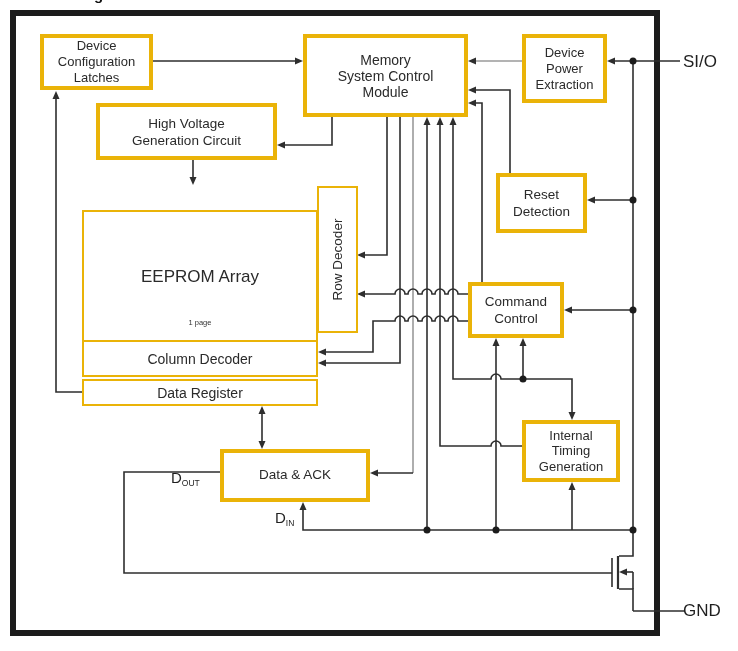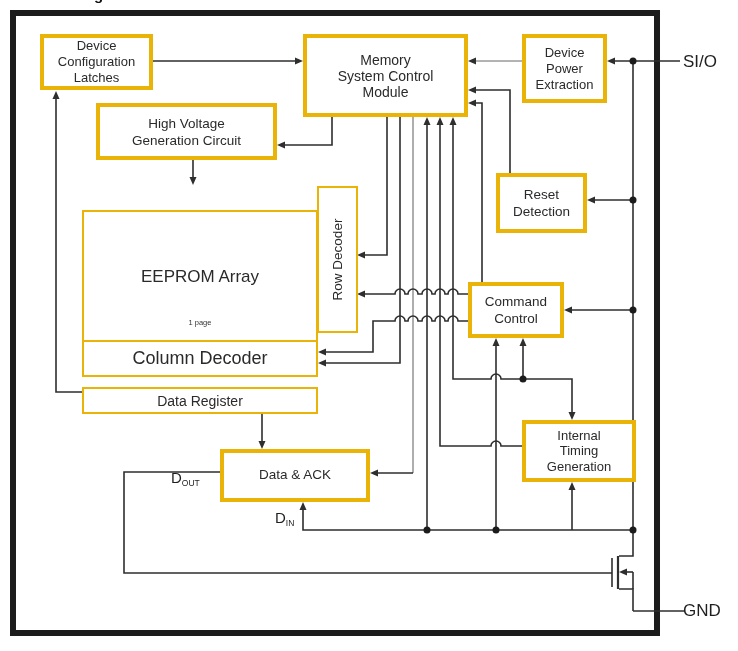--- a/index.html
+++ b/index.html
@@ -20,23 +20,23 @@
   .block span{display:block;white-space:nowrap;}
   .b-dcl   {left:40px;  top:34px;  width:113px; height:56px;  font-size:13px;  line-height:16px;}
   .b-mscm  {left:303px; top:34px;  width:165px; height:83px;  font-size:14px;line-height:16px;}
   .b-dpe   {left:522px; top:34px;  width:85px;  height:69px;  font-size:13px;  line-height:16px;}
   .b-hvgc  {left:96px;  top:103px; width:181px; height:57px;  font-size:13.5px;line-height:17px;}
   .b-reset {left:496px; top:173px; width:91px;  height:60px;  font-size:13.5px;line-height:17px;}
   .b-eeprom{left:82px;  top:186px; width:236px; height:148px; font-size:17px;  padding-bottom:14px;border-width:2.5px;margin-top:24px;}
   .b-rowdec{left:317px; top:186px; width:41px;  height:147px; font-size:13.5px;border-width:2.5px;}
   .b-rowdec span{transform:rotate(-90deg);}
   .b-cc    {left:468px; top:282px; width:96px;  height:56px;  font-size:13.5px;line-height:17px;}
-  .b-coldec{left:82px;  top:340px; width:236px; height:37px;  font-size:18px;  border-width:2.5px;}
-  .b-datreg{left:82px;  top:379px; width:236px; height:27px;  font-size:14px;  border-width:2.5px;margin-top:8px;}
-  .b-itg   {left:522px; top:420px; width:114px;  height:62px;  font-size:13px;  line-height:15.5px;}
+  .b-coldec{left:82px;  top:340px; width:236px; height:37px;  font-size:14px;  border-width:2.5px;}
+  .b-datreg{left:82px;  top:379px; width:236px; height:27px;  font-size:14px;  border-width:2.5px;}
+  .b-itg   {left:522px; top:420px; width:98px;  height:62px;  font-size:13px;  line-height:15.5px;}
   .b-dack  {left:220px; top:449px; width:150px; height:53px;  font-size:13.5px;line-height:16.5px;}
   .lbl{position:absolute;z-index:2;}
   .pin{font-size:17px;color:#1f1f1f;}
   .sio{left:683px;top:52px;}
   .gnd{left:683px;top:601px;}
   .pagespan{left:82px;top:318px;width:236px;text-align:center;font-size:7.5px;color:#333;}
   .sig{font-size:15px;color:#1f1f1f;}
   .sig .sub{font-size:8.5px;vertical-align:-3px;}
   .dout{left:171px;top:469px;}
   .din {left:275px;top:509px;}

